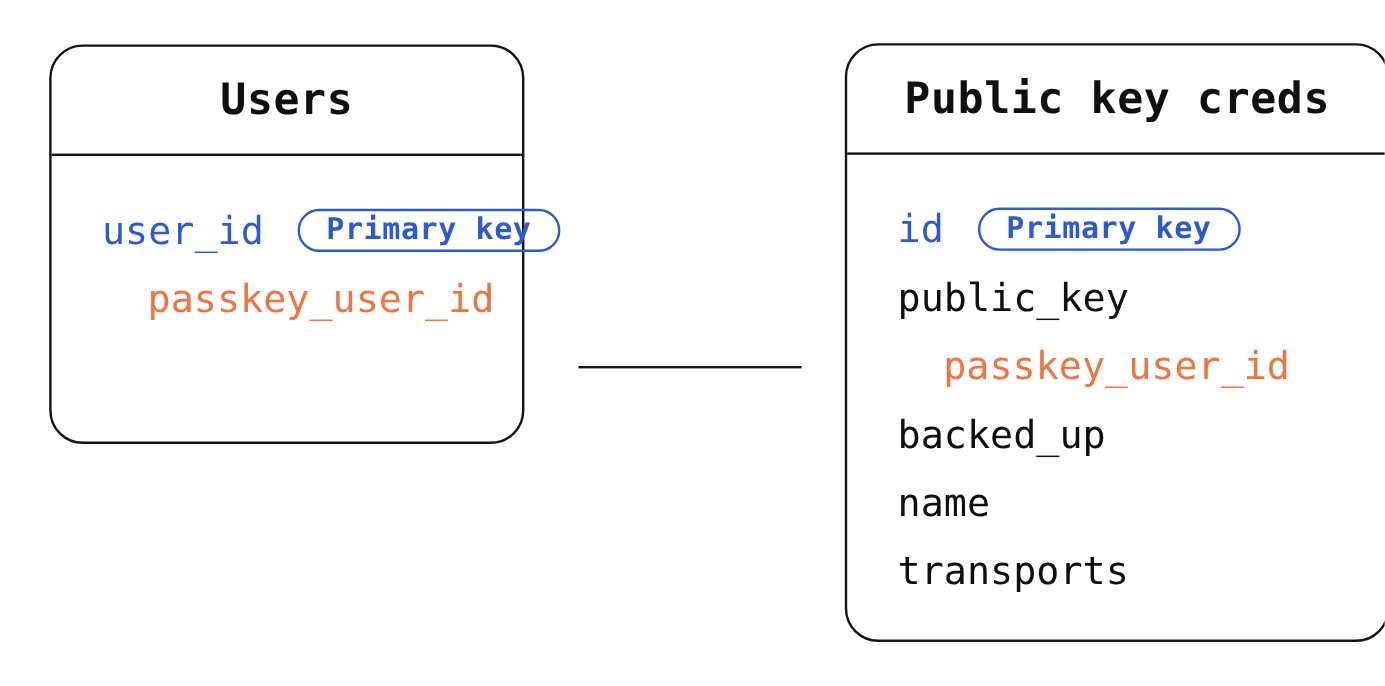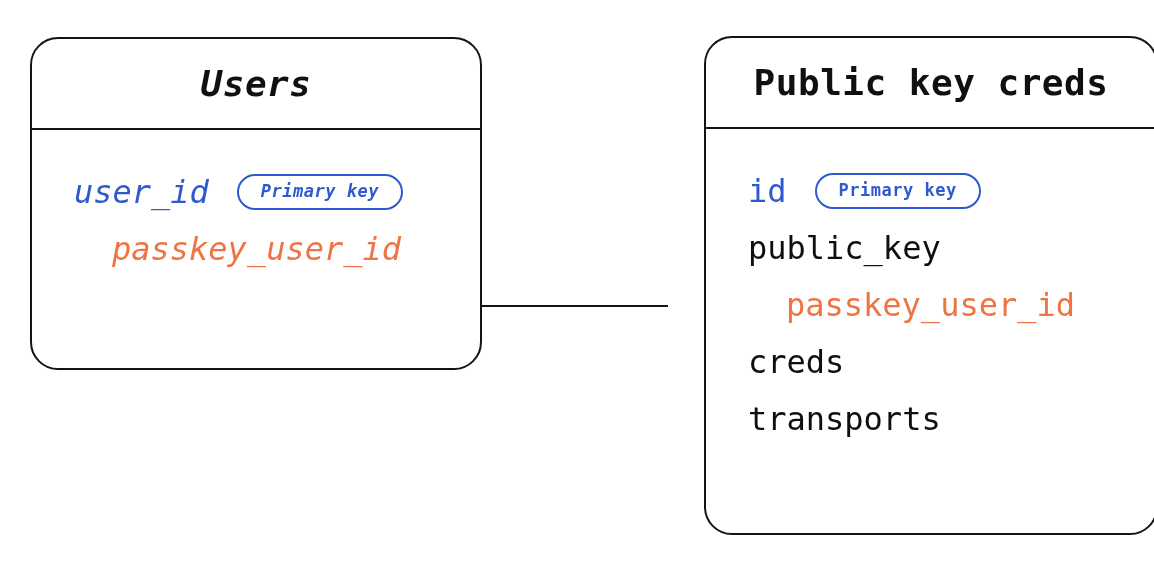--- a/index.html
+++ b/index.html
@@ -15,21 +15,21 @@
     font-family: "DejaVu Sans Mono", "Liberation Mono", monospace;
     overflow: hidden;
   }
   .table-box {
     position: absolute;
     background: #ffffff;
     border: 2px solid var(--line, #141414);
     border-radius: 28px;
     box-sizing: border-box;
   }
-  #table-users { left: 30px; top: 37px; width: 452px; height: 333px; font-style: italic; }
+  #table-users { left: 41px; top: 37px; width: 396px; height: 333px; }
   #table-creds { left: 704px; top: 36px; width: 454px; height: 499px; }
   .table-header {
     height: 89px;
     display: flex;
     align-items: center;
     justify-content: center;
     border-bottom: 2px solid var(--line, #141414);
     font-weight: bold;
     font-size: 36px;
     letter-spacing: 0.5px;
@@ -53,21 +53,21 @@
     margin-left: 28px;
     height: 36px;
     box-sizing: border-box;
     padding: 0 22px 2px 22px;
     display: inline-flex;
     align-items: center;
     border: 2px solid var(--blue, #2d5ace);
     border-radius: 19px;
     color: var(--blue, #2d5ace);
     font-weight: bold;
-    font-size: 17px;
+    font-size: 25px;
     letter-spacing: 0.5px;
   }
   .connector-line {
     position: absolute;
     left: 482px;
     top: 305px;
     width: 186px;
     height: 2px;
     background: var(--line, #141414);
   }
@@ -102,21 +102,25 @@
   </div>
         <div class="field-row">
     <span class="field-label role-default">public_key</span>
 
   </div>
         <div class="field-row">
     <span class="field-label role-highlight">passkey_user_id</span>
 
   </div>
         <div class="field-row">
-    <span class="field-label role-default">creds</span>
+    <span class="field-label role-default">backed_up</span>
+
+  </div>
+        <div class="field-row">
+    <span class="field-label role-default">name</span>
 
   </div>
         <div class="field-row">
     <span class="field-label role-default">transports</span>
 
   </div>
       </div>
   </div>
 
 </div>

